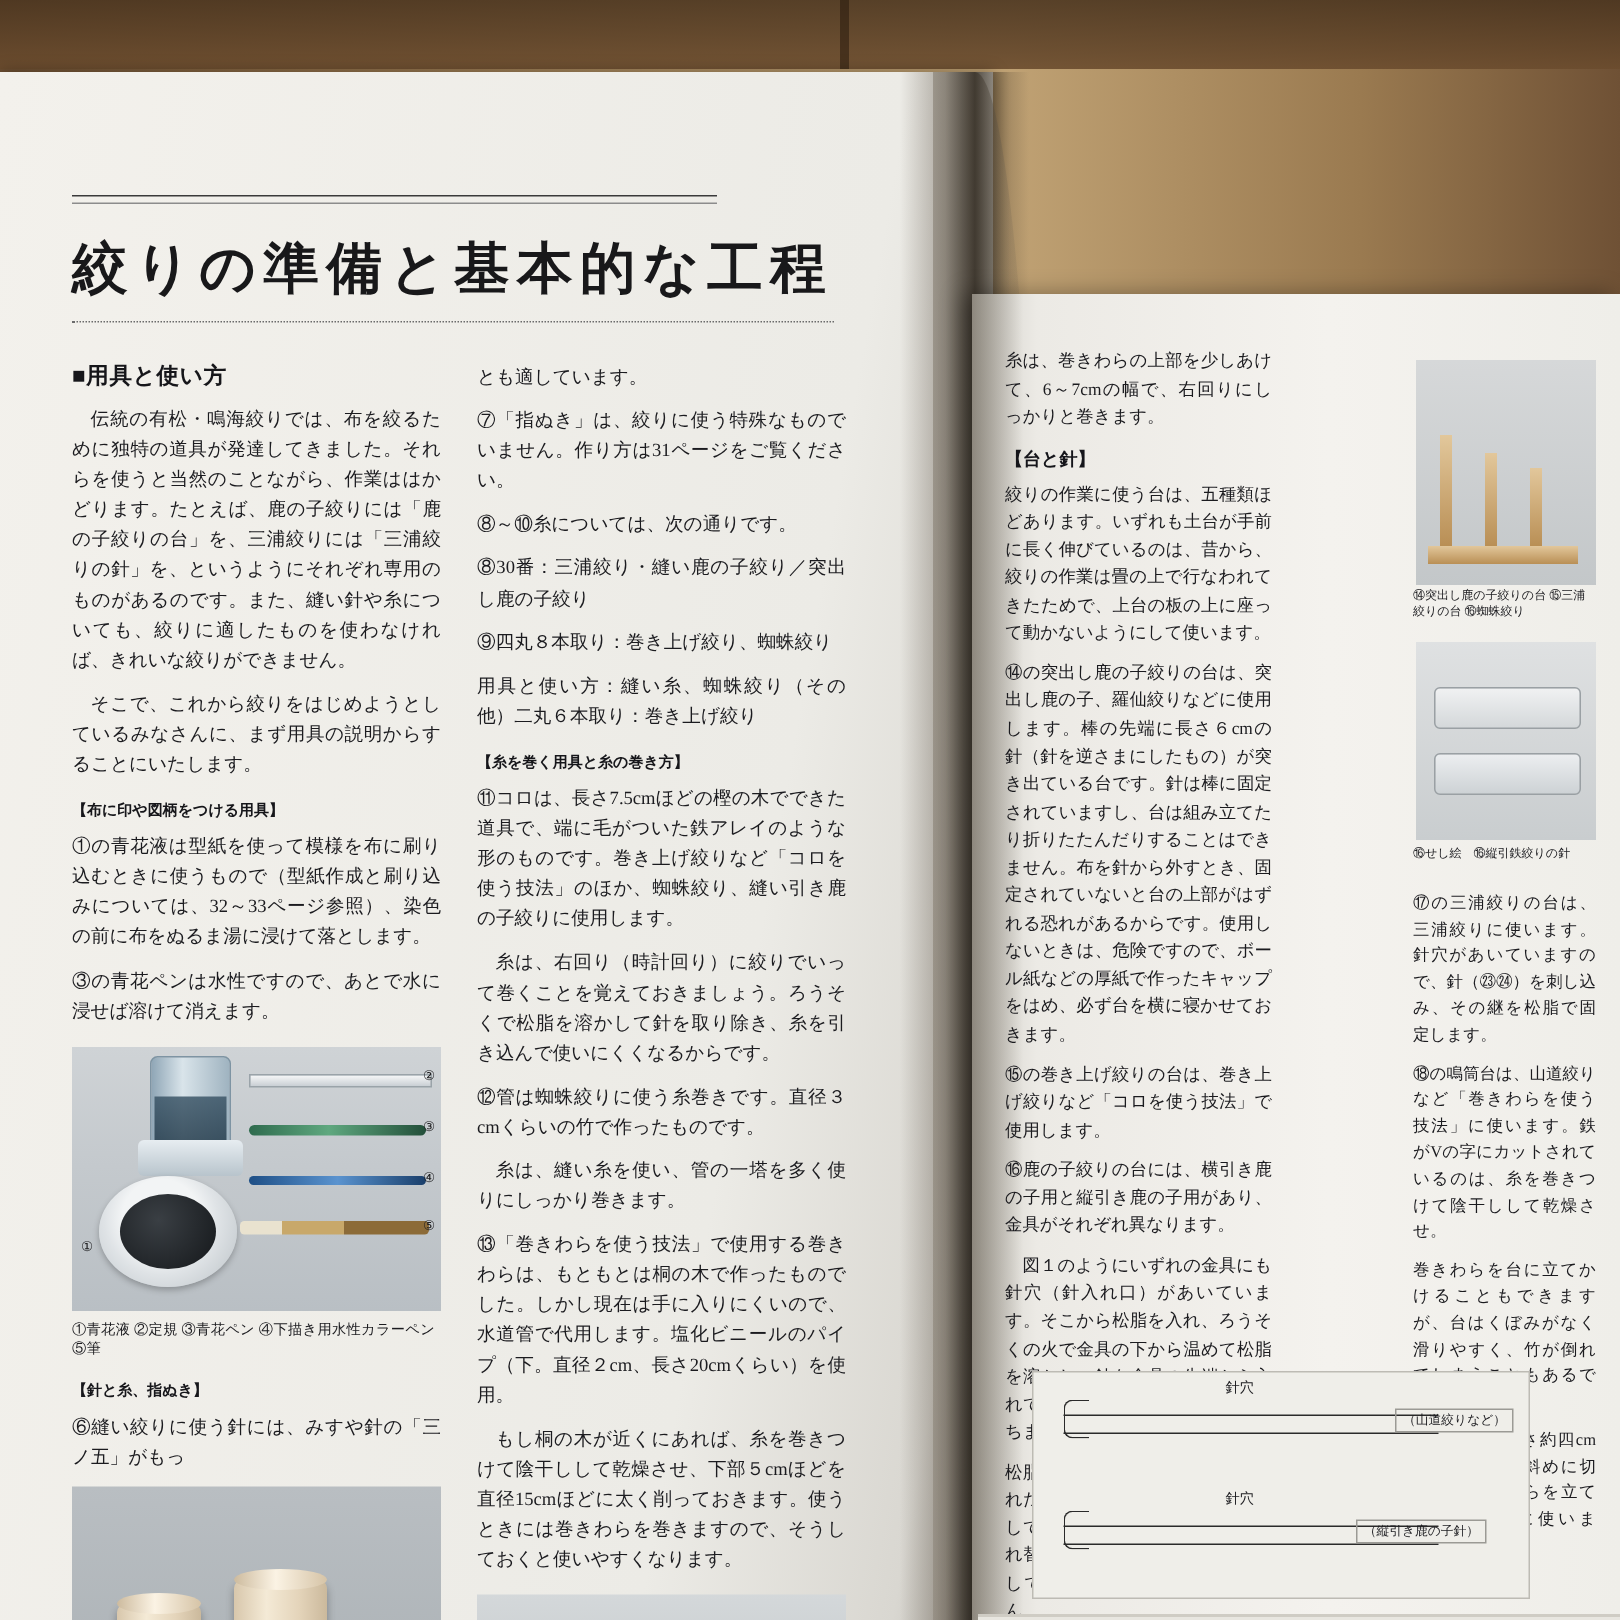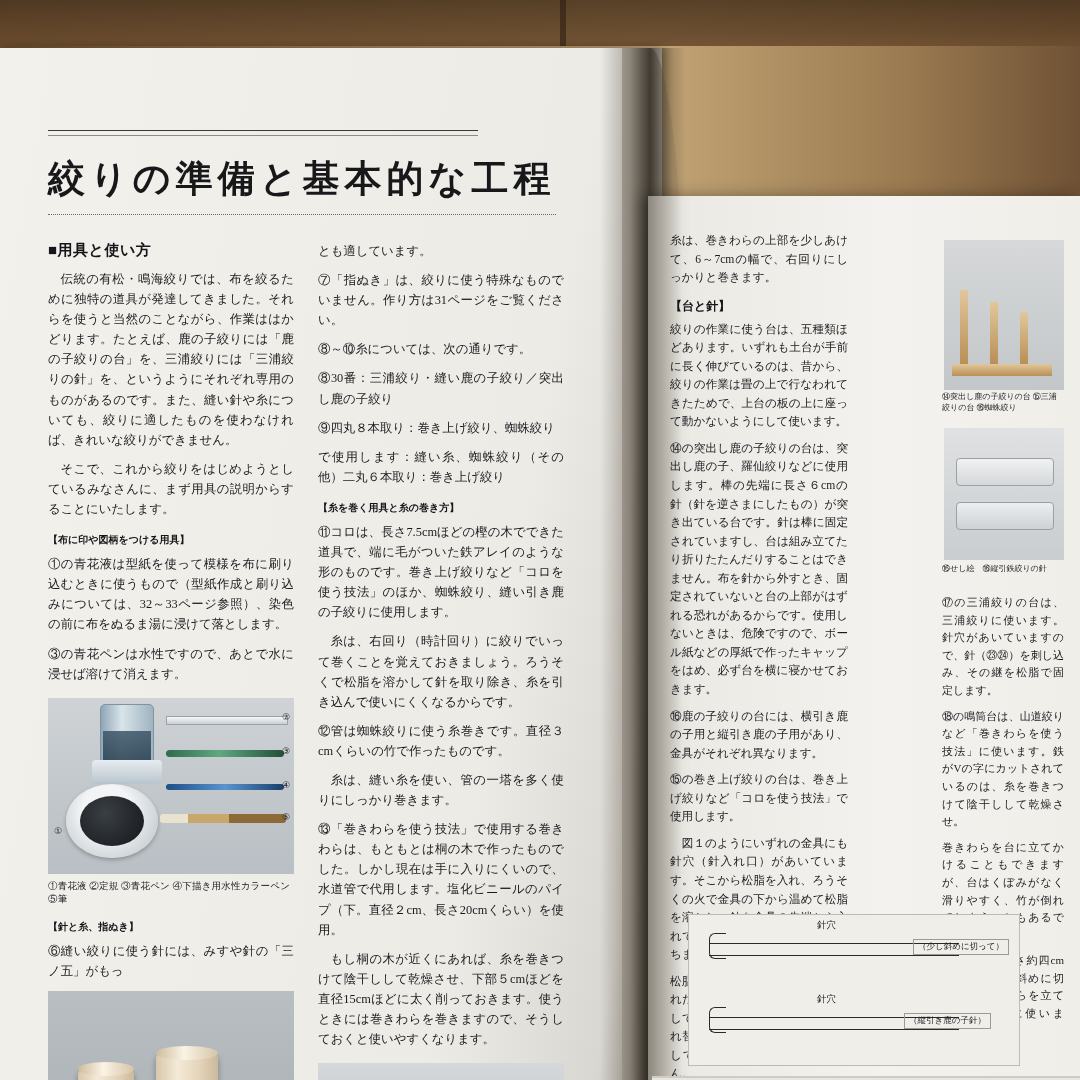--- a/index.html
+++ b/index.html
@@ -186,21 +186,21 @@
               </div>
           </div>
         </div>
 
         <div class="col">
           <p class="t">とも適しています。</p>
           <p class="t">⑦「指ぬき」は、絞りに使う特殊なものでいません。作り方は31ページをご覧ください。</p>
           <p class="t">⑧～⑩糸については、次の通りです。</p>
           <p class="t">⑧30番：三浦絞り・縫い鹿の子絞り／突出し鹿の子絞り</p>
           <p class="t">⑨四丸８本取り：巻き上げ絞り、蜘蛛絞り</p>
-          <p class="t">で使用します：縫い糸、蜘蛛絞り（その他）二丸６本取り：巻き上げ絞り</p>
+          <p class="t">用具と使い方：縫い糸、蜘蛛絞り（その他）二丸６本取り：巻き上げ絞り</p>
 
           <div class="brk">【糸を巻く用具と糸の巻き方】</div>
           <p class="t">⑪コロは、長さ7.5cmほどの樫の木でできた道具で、端に毛がついた鉄アレイのような形のものです。巻き上げ絞りなど「コロを使う技法」のほか、蜘蛛絞り、縫い引き鹿の子絞りに使用します。</p>
           <p class="t ind">糸は、右回り（時計回り）に絞りでいって巻くことを覚えておきましょう。ろうそくで松脂を溶かして針を取り除き、糸を引き込んで使いにくくなるからです。</p>
           <p class="t">⑫管は蜘蛛絞りに使う糸巻きです。直径３cmくらいの竹で作ったものです。</p>
           <p class="t ind">糸は、縫い糸を使い、管の一塔を多く使りにしっかり巻きます。</p>
           <p class="t">⑬「巻きわらを使う技法」で使用する巻きわらは、もともとは桐の木で作ったものでした。しかし現在は手に入りにくいので、水道管で代用します。塩化ビニールのパイプ（下。直径２cm、長さ20cmくらい）を使用。</p>
           <p class="t ind">もし桐の木が近くにあれば、糸を巻きつけて陰干しして乾燥させ、下部５cmほどを直径15cmほどに太く削っておきます。使うときには巻きわらを巻きますので、そうしておくと使いやすくなります。</p>
 
           <div class="photo1" style="height:92px;background:linear-gradient(180deg,#d4d8da,#c0c5c8)">
@@ -220,22 +220,22 @@
 
   <div class="page-right">
     <div class="rp-inner">
 
       <div class="rp-cols">
         <div class="rcol">
           <p class="r">糸は、巻きわらの上部を少しあけて、6～7cmの幅で、右回りにしっかりと巻きます。</p>
           <div class="rh">【台と針】</div>
           <p class="r">絞りの作業に使う台は、五種類ほどあります。いずれも土台が手前に長く伸びているのは、昔から、絞りの作業は畳の上で行なわれてきたためで、上台の板の上に座って動かないようにして使います。</p>
           <p class="r">⑭の突出し鹿の子絞りの台は、突出し鹿の子、羅仙絞りなどに使用します。棒の先端に長さ６cmの針（針を逆さまにしたもの）が突き出ている台です。針は棒に固定されていますし、台は組み立てたり折りたたんだりすることはできません。布を針から外すとき、固定されていないと台の上部がはずれる恐れがあるからです。使用しないときは、危険ですので、ボール紙などの厚紙で作ったキャップをはめ、必ず台を横に寝かせておきます。</p>
+          <p class="r">⑮の巻き上げ絞りの台は、巻き上げ絞りなど「コロを使う技法」で使用します。</p>
           <p class="r">⑯鹿の子絞りの台には、横引き鹿の子用と縦引き鹿の子用があり、金具がそれぞれ異なります。</p>
-          <p class="r">⑮の巻き上げ絞りの台は、巻き上げ絞りなど「コロを使う技法」で使用します。</p>
           <p class="r">　図１のようにいずれの金具にも針穴（針入れ口）があいています。そこから松脂を入れ、ろうそくの火で金具の下から温めて松脂を溶かし、針を金具の先端から入れて冷やして針が固定するのを待ちます。</p>
           <p class="r">松脂を使うのは、作業中に針が折れたとき、ろうそくで松脂を溶かして針を取り除き、新しいのと入れ替えるのに便利だからです。決して接着剤を使ってはいけません。</p>
 
         </div>
 
         <div class="rcol" style="width:150px">
           <div class="rphoto rp1">
             <div class="stand" style="left:16px;width:8px;height:74px"></div>
             <div class="stand" style="left:46px;width:8px;height:62px"></div>
             <div class="stand" style="left:76px;width:8px;height:52px"></div>
@@ -258,21 +258,21 @@
         </div>
       </div>
 
       <div class="figbox">
         <div class="fig-needle" style="top:18px">
           <div class="nhook"></div>
           <div class="nl"></div>
           <div class="nl2"></div>
         </div>
         <div class="flabel" style="left:128px;top:4px">針穴</div>
-        <div class="fsub" style="right:10px;top:24px">（少し斜めに切って）</div>
+        <div class="fsub" style="right:10px;top:24px">（山道絞りなど）</div>
 
         <div class="fig-needle" style="top:92px">
           <div class="nhook"></div>
           <div class="nl"></div>
           <div class="nl2"></div>
         </div>
         <div class="flabel" style="left:128px;top:78px">針穴</div>
         <div class="fsub" style="right:28px;top:98px">（縦引き鹿の子針）</div>
       </div>
     </div>

